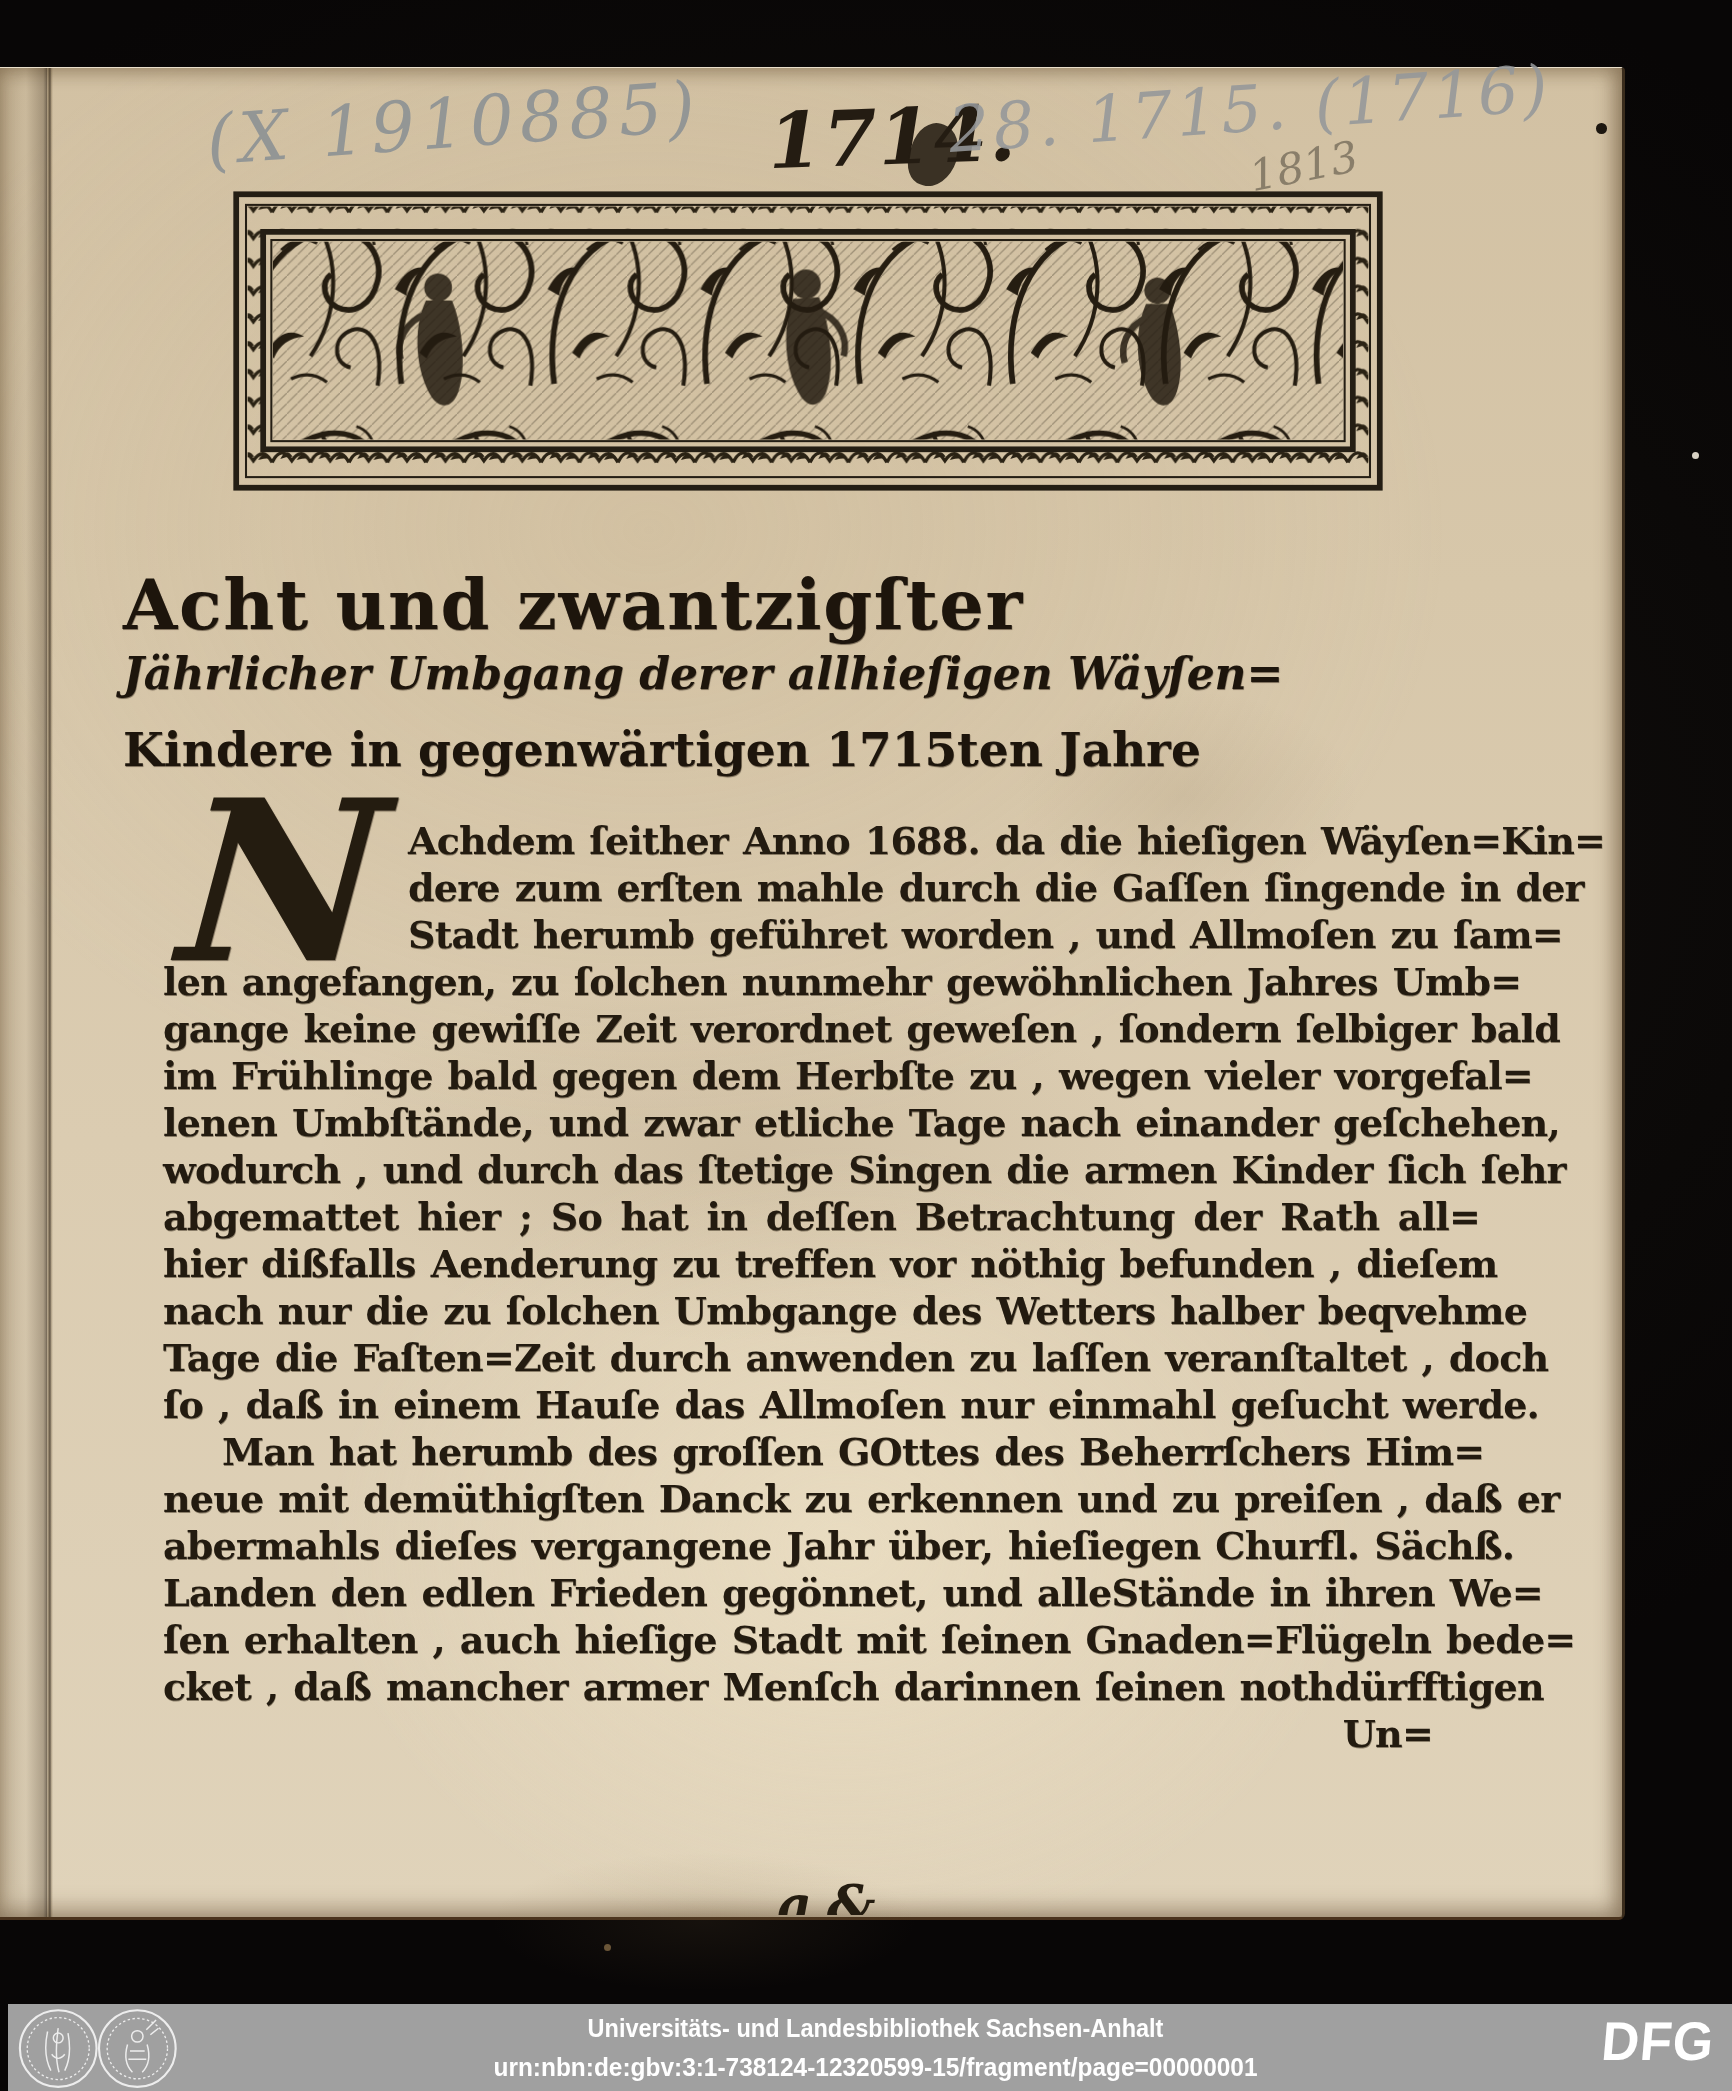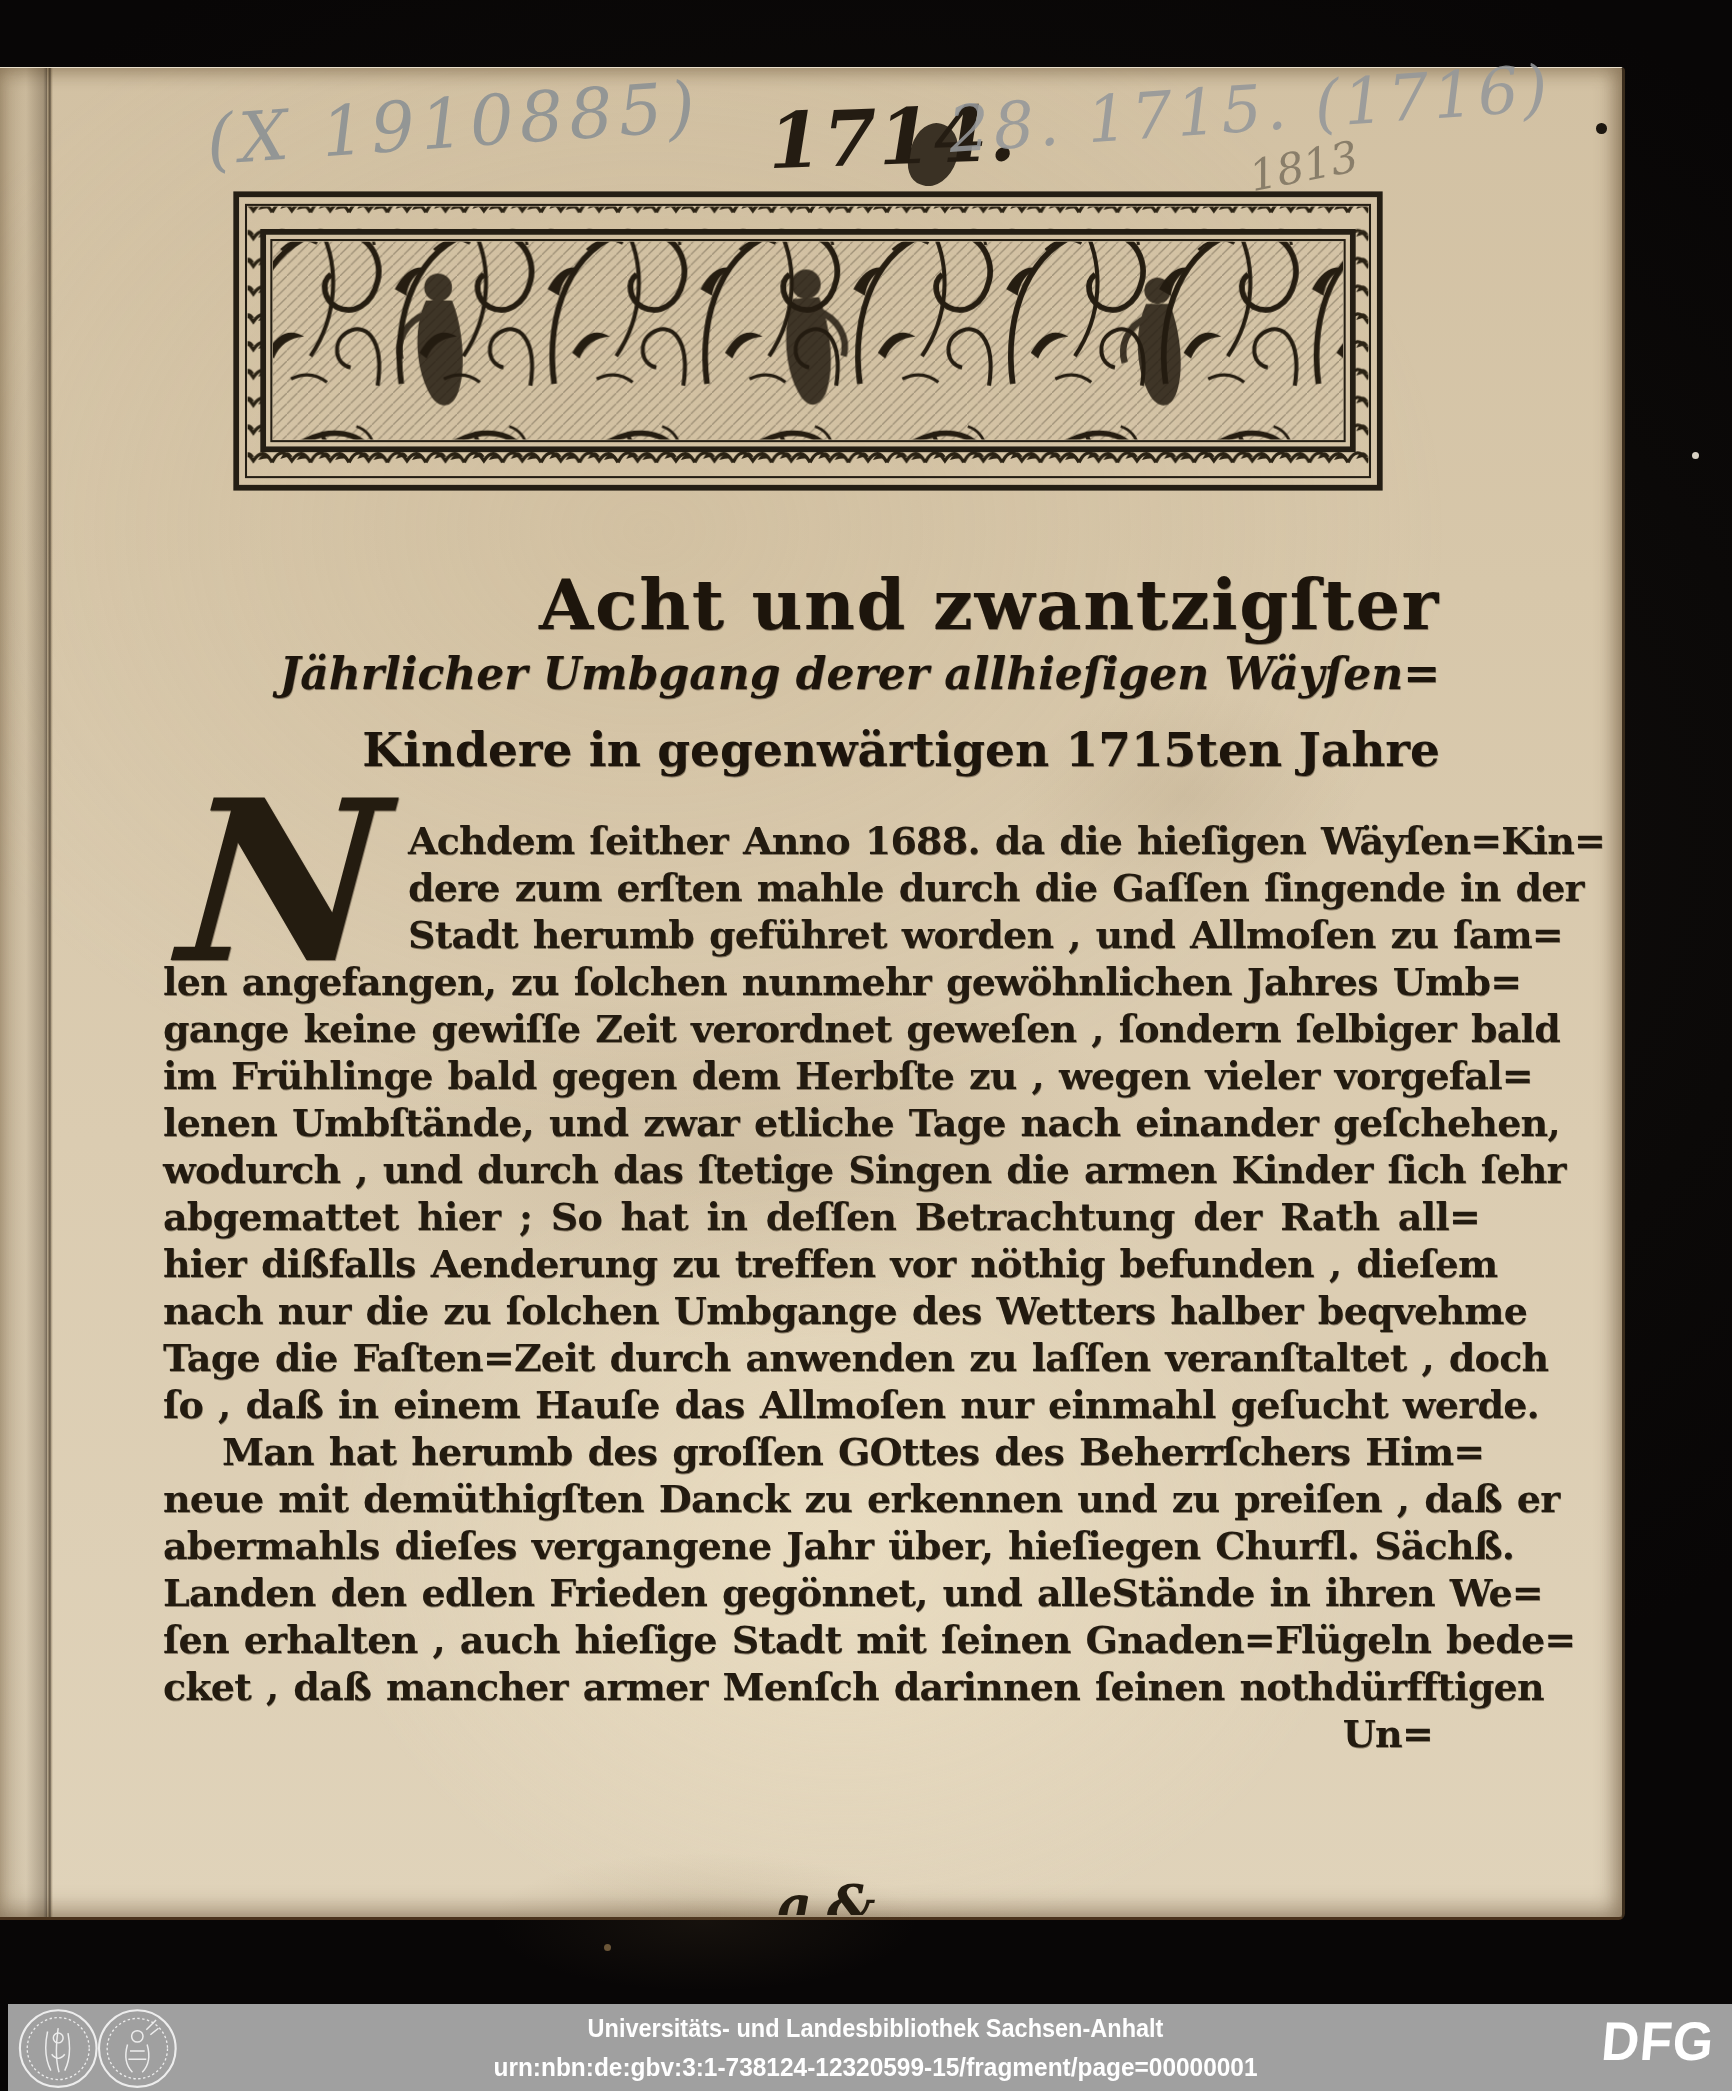--- a/index.html
+++ b/index.html
@@ -31,21 +31,21 @@
   
   .hand{position:absolute;font-style:italic;white-space:nowrap;}
   #ann-shelfmark{left:206px;top:83px;font-size:69px;color:#8d9294;letter-spacing:5.7px;transform:rotate(-4deg);opacity:.9;}
   #ann-inkyear{left:768px;top:92px;font-size:77px;color:#241c12;letter-spacing:1.6px;transform:rotate(-2deg);font-weight:700;}
   #inkblob{position:absolute;left:910px;top:123px;width:47px;height:64px;background:#241c12;border-radius:48% 52% 55% 45%;transform:rotate(18deg);opacity:.88;}
   #ann-note{left:948px;top:72px;font-size:64px;color:#95989a;letter-spacing:4.1px;transform:rotate(-4deg);opacity:.88;}
   #ann-1813{left:1249px;top:141px;font-size:43px;color:#7d7360;transform:rotate(-11deg);opacity:.85;}
   
   #ornament{position:absolute;left:233px;top:191px;width:1150px;height:300px;}
   
-  .titleline{position:absolute;left:123px;width:1317px;text-align:right;color:#1d150c;font-weight:700;
+  .titleline{position:absolute;left:123px;width:1317px;text-align:left;color:#1d150c;font-weight:700;
              text-shadow:0.5px 0.8px 0.7px rgba(35,24,12,.5);white-space:nowrap;}
   #title1{top:563px;font-size:70px;letter-spacing:1.6px;}
   #title2{top:648px;font-size:44px;letter-spacing:0px;font-style:italic;}
   #title3{top:714px;font-size:47px;letter-spacing:0px;margin-top:8px;}
   
   #dropcap{position:absolute;left:182px;top:787px;font-size:223px;line-height:190px;font-style:italic;font-weight:700;
            color:#241c10;transform:skewX(-4deg);text-shadow:0.8px 0.8px 0.8px rgba(35,24,12,.5);}
   #bodytext{position:absolute;left:123px;top:817px;width:1317px;color:#231b10;font-size:38px;font-weight:700;
             letter-spacing:-0.8px;word-spacing:2.5px;text-shadow:0.4px 0.7px 0.6px rgba(40,28,14,.45);margin-left:40px;}
   .bl{height:47px;line-height:47px;text-align:justify;text-align-last:justify;white-space:nowrap;overflow:visible;}

